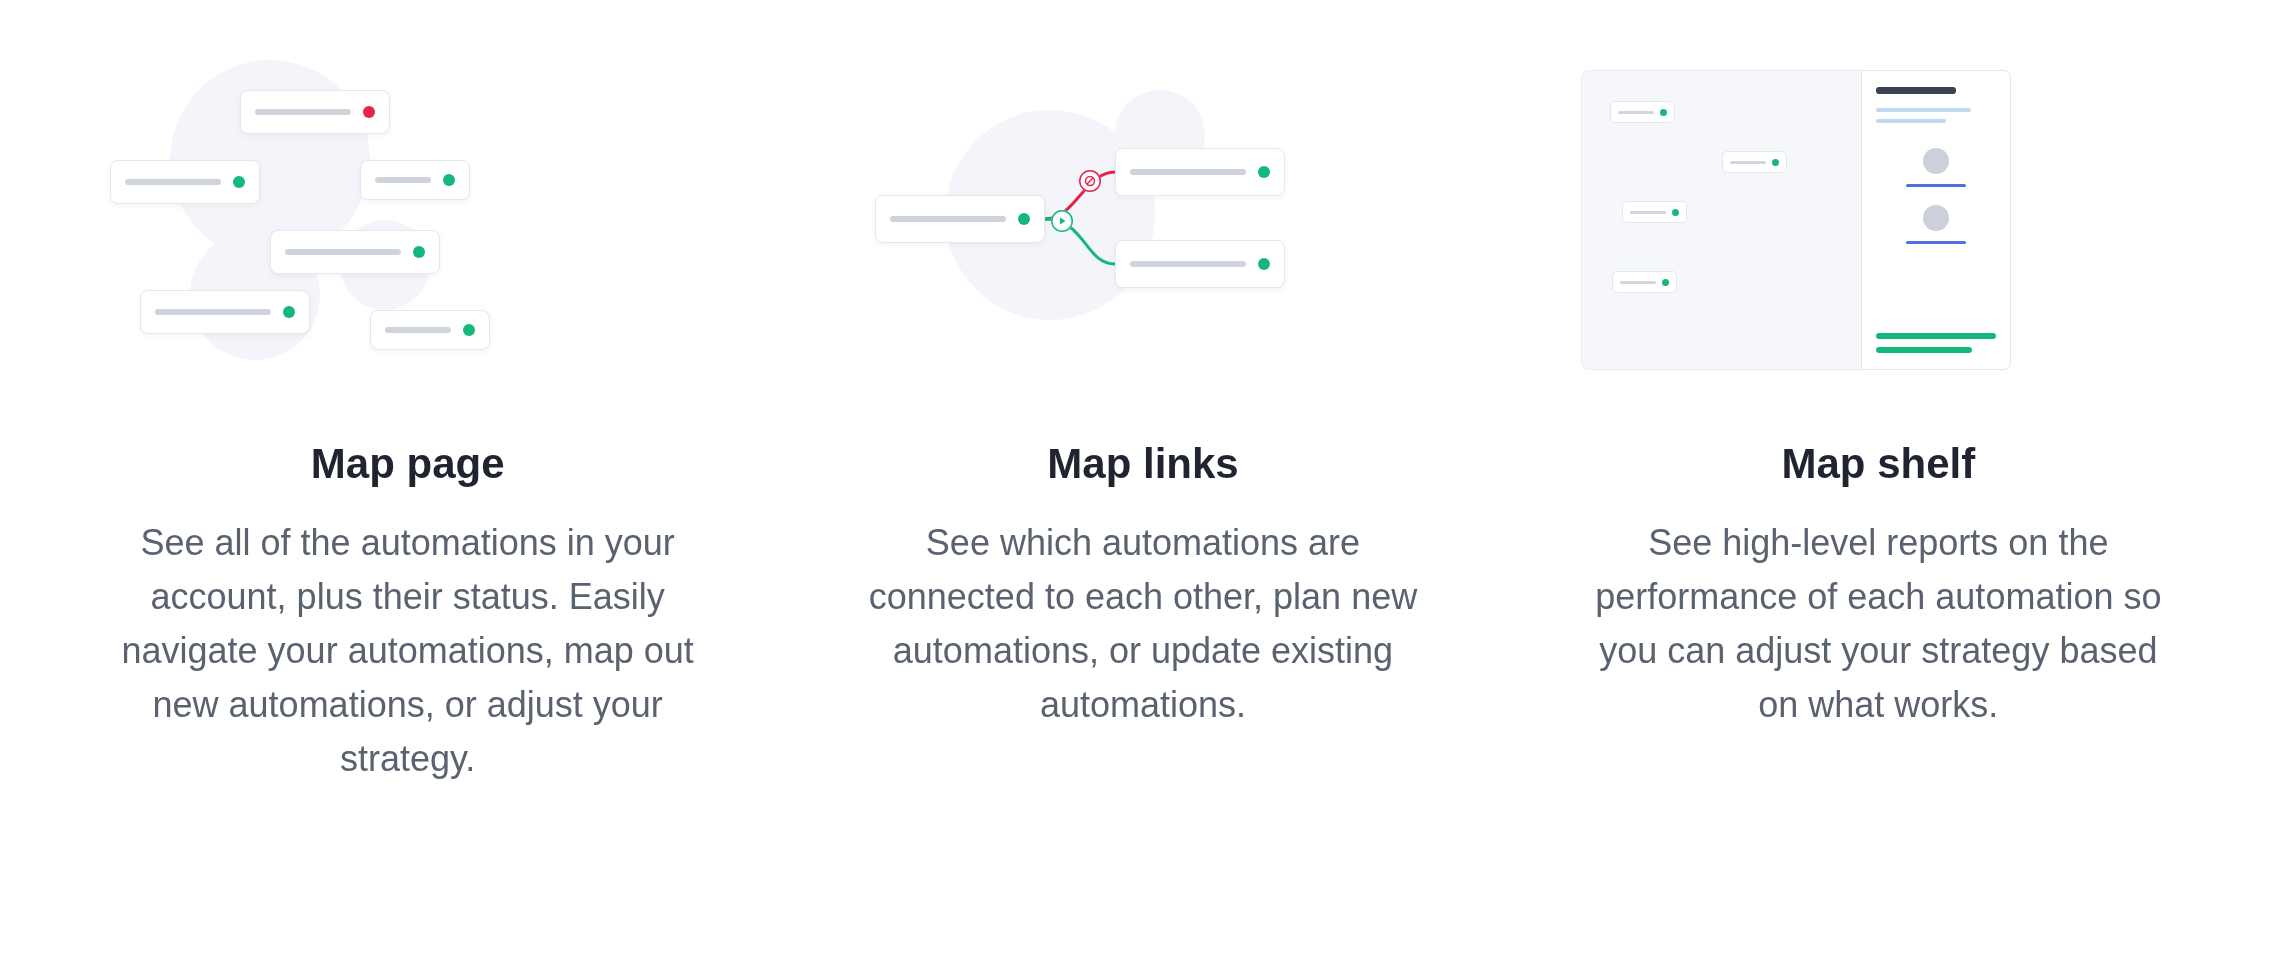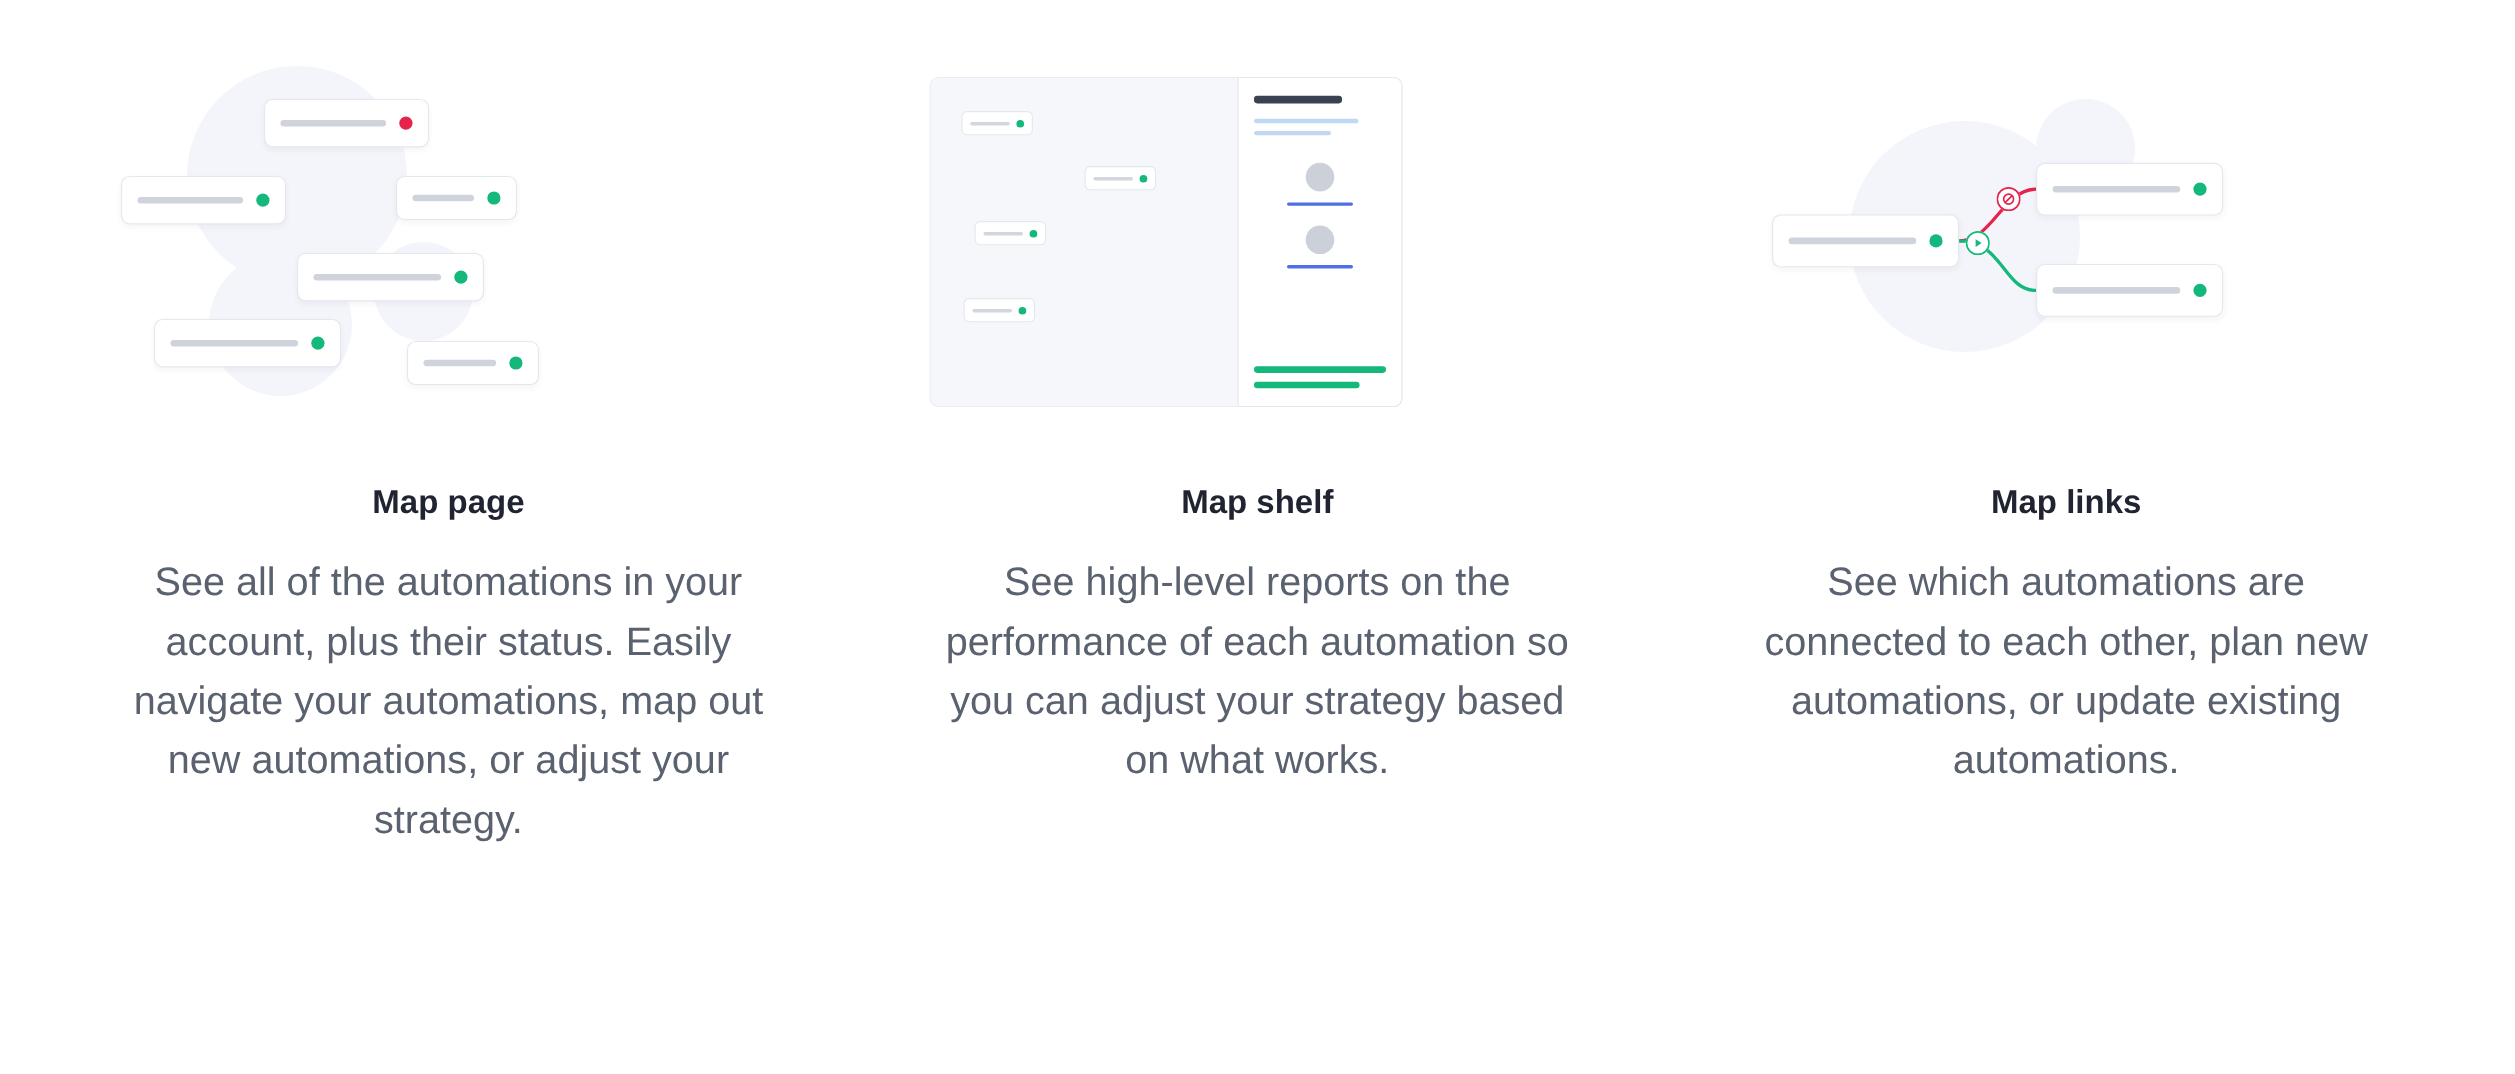--- a/index.html
+++ b/index.html
@@ -25,21 +25,21 @@
   }
   .illus {
     height: 380px;
     width: 100%;
     display: flex;
     align-items: center;
     justify-content: center;
     position: relative;
   }
   .heading {
-    font-size: 30px;
+    font-size: 42px;
     font-weight: 700;
     color: #1f2430;
     margin-top: 30px;
     margin-bottom: 28px;
     text-align: center;
   }
   .desc {
     font-size: 36px;
     line-height: 1.5;
     color: #5a6270;
@@ -190,62 +190,20 @@
       <div class="card c6">
           <div class="bar"></div>
           <div class="dot green"></div>
         </div>
     </div>
     <h2 class="heading">Map page</h2>
     <p class="desc">See all of the automations in your account, plus their status. Easily navigate your automations, map out new automations, or adjust your strategy.</p>
   </div>
 
   <div class="col">
-    <div class="illus i3">
-      <div class="panel">
-        <div class="scard a">
-            <div class="bar"></div>
-            <div class="dot green"></div>
-          </div>
-        <div class="scard b">
-            <div class="bar"></div>
-            <div class="dot green"></div>
-          </div>
-        <div class="scard c">
-            <div class="bar"></div>
-            <div class="dot green"></div>
-          </div>
-        <div class="scard d">
-            <div class="bar"></div>
-            <div class="dot green"></div>
-          </div>
-        <div class="sidepanel">
-          <div class="sp-title"></div>
-          <div class="sp-line med"></div>
-          <div class="sp-line short"></div>
-          <div class="sp-row">
-            <div class="sp-circ"></div>
-            <div class="sp-rule"></div>
-          </div>
-          <div class="sp-row">
-            <div class="sp-circ"></div>
-            <div class="sp-rule"></div>
-          </div>
-          <div class="sp-bars">
-            <div class="sp-bar g1"></div>
-            <div class="sp-bar g2"></div>
-          </div>
-        </div>
-      </div>
-    </div>
-    <h2 class="heading">Map shelf</h2>
-    <p class="desc">See high-level reports on the performance of each automation so you can adjust your strategy based on what works.</p>
-  </div>
-
-  <div class="col">
     <div class="illus i2">
       <div class="circle a"></div>
       <div class="circle b"></div>
       <svg class="links">
         <path d="M250 189 C 280 189, 290 142, 320 142" stroke="#e6234b" stroke-width="3" fill="none"></path>
         <path d="M250 189 C 290 189, 290 234, 320 234" stroke="#14b87b" stroke-width="3" fill="none"></path>
       </svg>
       <div class="card s">
           <div class="bar"></div>
           <div class="dot green"></div>
@@ -267,13 +225,55 @@
       <div class="linkbtn play">
         <svg viewBox="0 0 24 24" fill="currentColor">
             <polygon points="8,5 19,12 8,19"></polygon>
           </svg>
       </div>
     </div>
     <h2 class="heading">Map links</h2>
     <p class="desc">See which automations are connected to each other, plan new automations, or update existing automations.</p>
   </div>
 
+  <div class="col">
+    <div class="illus i3">
+      <div class="panel">
+        <div class="scard a">
+            <div class="bar"></div>
+            <div class="dot green"></div>
+          </div>
+        <div class="scard b">
+            <div class="bar"></div>
+            <div class="dot green"></div>
+          </div>
+        <div class="scard c">
+            <div class="bar"></div>
+            <div class="dot green"></div>
+          </div>
+        <div class="scard d">
+            <div class="bar"></div>
+            <div class="dot green"></div>
+          </div>
+        <div class="sidepanel">
+          <div class="sp-title"></div>
+          <div class="sp-line med"></div>
+          <div class="sp-line short"></div>
+          <div class="sp-row">
+            <div class="sp-circ"></div>
+            <div class="sp-rule"></div>
+          </div>
+          <div class="sp-row">
+            <div class="sp-circ"></div>
+            <div class="sp-rule"></div>
+          </div>
+          <div class="sp-bars">
+            <div class="sp-bar g1"></div>
+            <div class="sp-bar g2"></div>
+          </div>
+        </div>
+      </div>
+    </div>
+    <h2 class="heading">Map shelf</h2>
+    <p class="desc">See high-level reports on the performance of each automation so you can adjust your strategy based on what works.</p>
+  </div>
+
 </div>
 
 </body></html>

